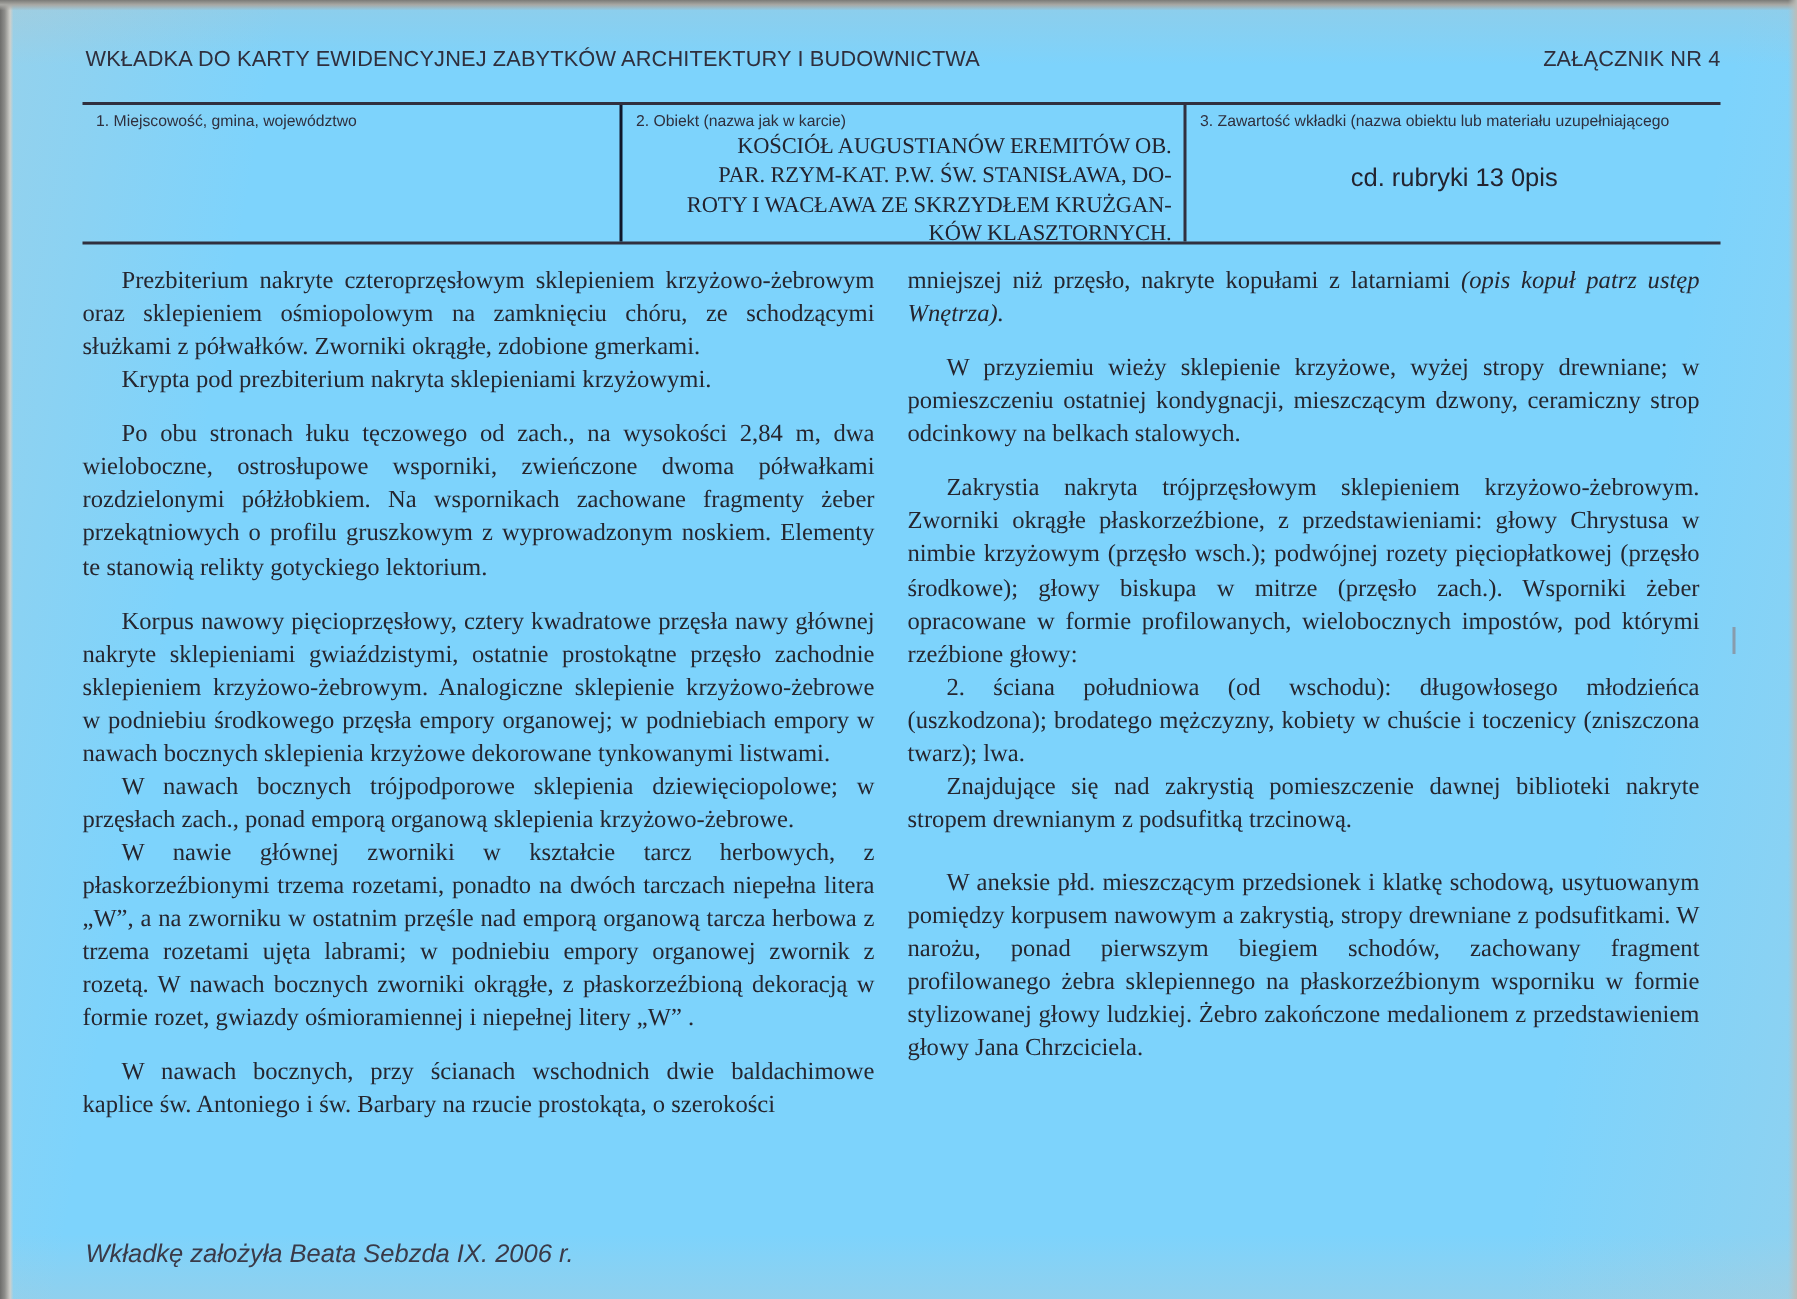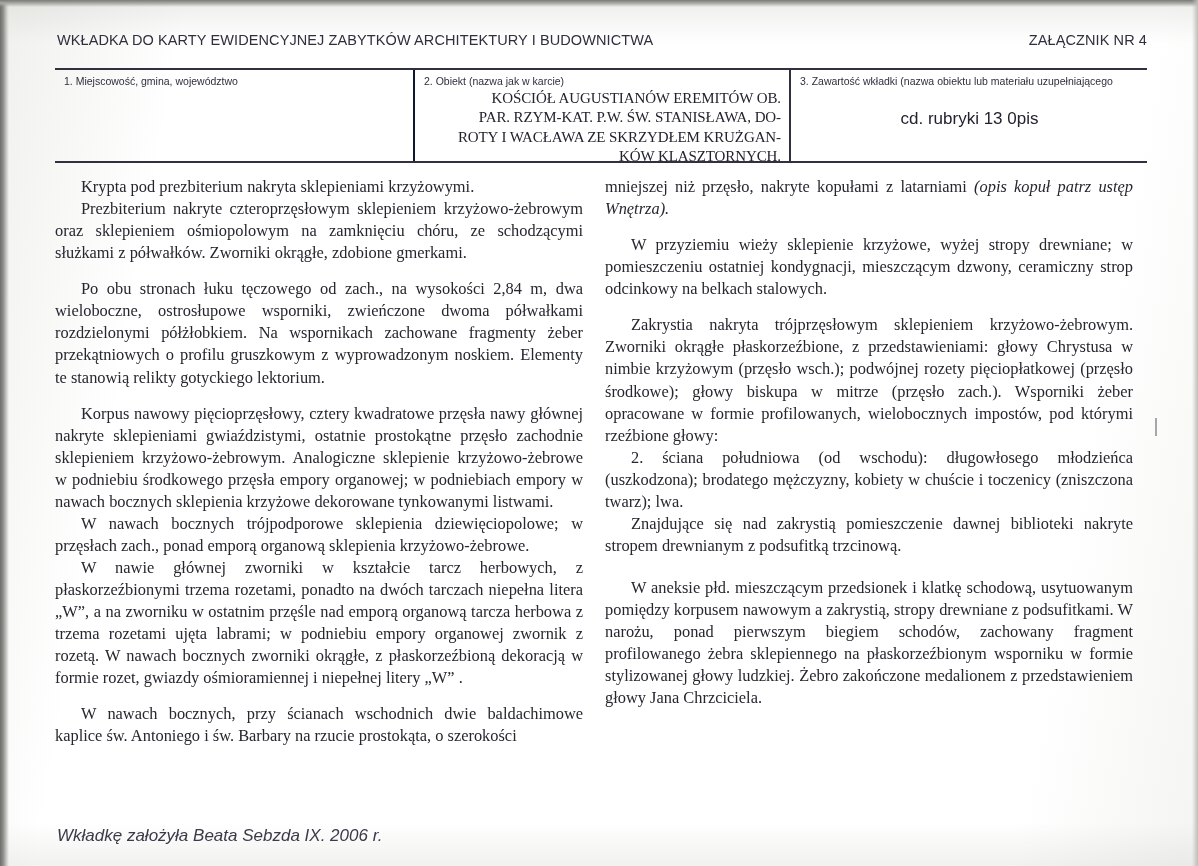--- a/index.html
+++ b/index.html
@@ -7,21 +7,21 @@
     padding: 0;
     background: #b8b8b4;
   }
   body {
     font-family: "Liberation Serif", serif;
   }
   .page {
     position: relative;
     width: 1198px;
     height: 866px;
-    background: #ffffff;
+    background: #7dd3fc;
     box-sizing: border-box;
     overflow: hidden;
   }
   
   .page::before{
     content:"";
     position:absolute;
     inset:0;
     pointer-events:none;
     background:
@@ -201,22 +201,22 @@
       <div class="cell cell-3">
         <div class="cell-label">3.   Zawartość wkładki (nazwa obiektu lub materiału uzupełniającego</div>
         <div class="cell-value-mid">cd. rubryki 13 0pis</div>
       </div>
 
     </div>
 
     <div class="body-cols">
 
       <div class="col">
+        <p>Prezbiterium nakryte czteroprzęsłowym sklepieniem krzyżowo-żebrowym oraz sklepieniem ośmiopolowym na zamknięciu chóru, ze schodzącymi służkami z półwałków. Zworniki okrągłe, zdobione gmerkami.</p>
         <p>Krypta pod prezbiterium nakryta sklepieniami krzyżowymi.</p>
-        <p>Prezbiterium nakryte czteroprzęsłowym sklepieniem krzyżowo-żebrowym oraz sklepieniem ośmiopolowym na zamknięciu chóru, ze schodzącymi służkami z półwałków. Zworniki okrągłe, zdobione gmerkami.</p>
         <p class="gap-before">Po obu stronach łuku tęczowego od zach., na wysokości 2,84 m, dwa wieloboczne, ostrosłupowe wsporniki, zwieńczone dwoma półwałkami rozdzielonymi półżłobkiem. Na wspornikach zachowane fragmenty żeber przekątniowych o profilu gruszkowym z wyprowadzonym noskiem. Elementy te stanowią relikty gotyckiego lektorium.</p>
         <p class="gap-before">Korpus nawowy pięcioprzęsłowy, cztery kwadratowe przęsła nawy głównej nakryte sklepieniami gwiaździstymi, ostatnie prostokątne przęsło zachodnie sklepieniem krzyżowo-żebrowym. Analogiczne sklepienie krzyżowo-żebrowe w podniebiu środkowego przęsła empory organowej; w podniebiach empory w nawach bocznych sklepienia krzyżowe dekorowane tynkowanymi listwami.</p>
         <p>W nawach bocznych trójpodporowe sklepienia dziewięciopolowe; w przęsłach zach., ponad emporą organową sklepienia krzyżowo-żebrowe.</p>
         <p>W nawie głównej zworniki w kształcie tarcz herbowych, z płaskorzeźbionymi trzema rozetami, ponadto na dwóch tarczach niepełna litera „W”, a na zworniku w ostatnim przęśle nad emporą organową tarcza herbowa z trzema rozetami ujęta labrami; w podniebiu empory organowej zwornik z rozetą. W nawach bocznych zworniki okrągłe, z płaskorzeźbioną dekoracją w formie rozet, gwiazdy ośmioramiennej i niepełnej litery „W” .</p>
         <p class="gap-before">W nawach bocznych, przy ścianach wschodnich dwie baldachimowe kaplice św. Antoniego i św. Barbary na rzucie prostokąta, o szerokości</p>
       </div>
 
       <div class="col">
         <p class="noindent"><span>mniejszej niż przęsło, nakryte kopułami z latarniami </span><em>(opis kopuł patrz ustęp Wnętrza).</em></p>
         <p class="gap-before">W przyziemiu wieży sklepienie krzyżowe, wyżej stropy drewniane; w pomieszczeniu ostatniej kondygnacji, mieszczącym dzwony, ceramiczny strop odcinkowy na belkach stalowych.</p>

